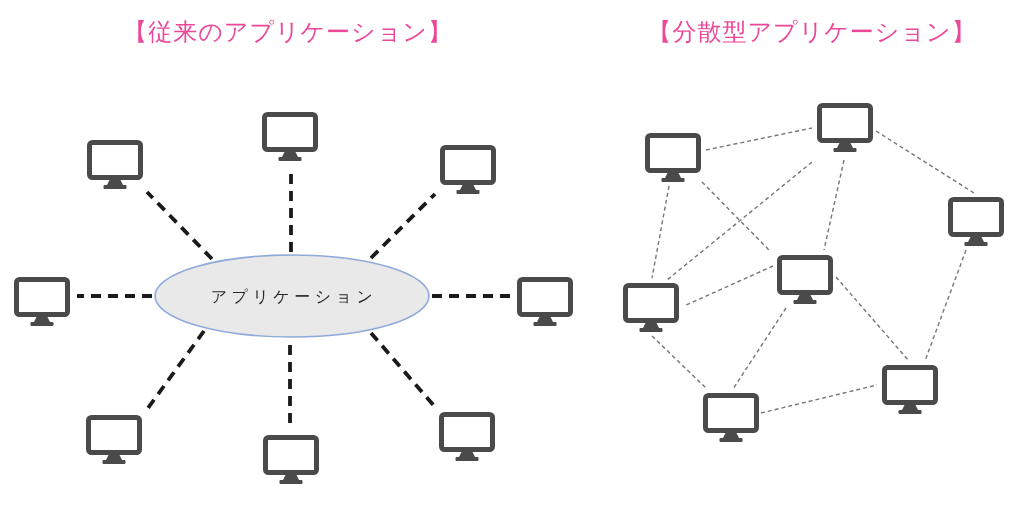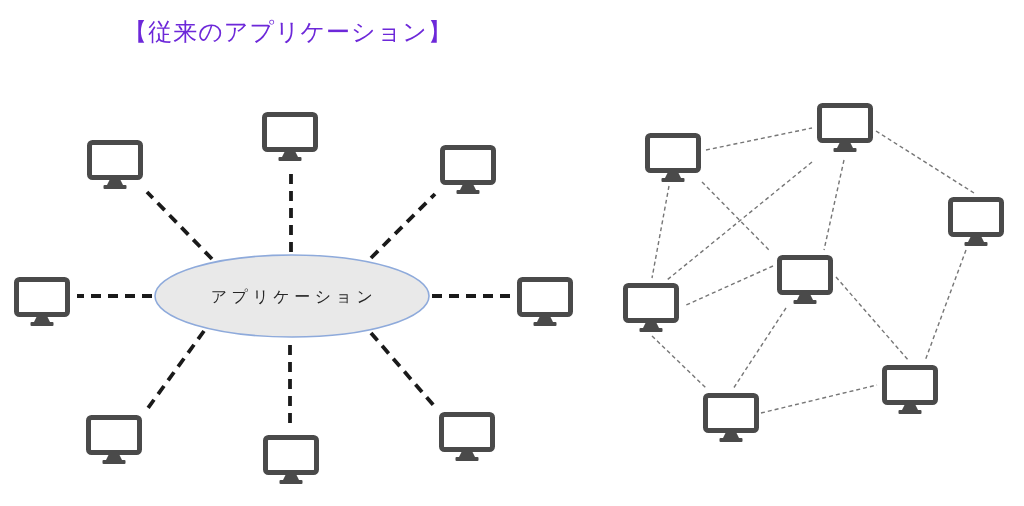--- a/index.html
+++ b/index.html
@@ -9,33 +9,34 @@
     height: 506px;
     background: #ffffff;
     overflow: hidden;
     font-family: "Liberation Sans", "DejaVu Sans", sans-serif;
   }
   .diagram-title {
     position: absolute;
     top: 16px;
     transform: translateX(-50%);
     font-size: 24px;
-    color: #6d28d9;
+    color: #ec4899;
     letter-spacing: 1px;
     white-space: nowrap;
   }
   .title-left  { left: 288px; }
   .title-right { left: 812px; }
   svg.diagram { position: absolute; left: 0; top: 0; }
 </style>
 </head>
 <body>
 
 <div class="canvas">
   <div class="diagram-title title-left">【従来のアプリケーション】</div>
+  <div class="diagram-title title-right">【分散型アプリケーション】</div>
   <svg id="diagram-svg" class="diagram" width="1024" height="506" viewBox="0 0 1024 506">
       <line x1="291" y1="252" x2="291" y2="170" stroke="#1a1a1a" stroke-width="3.8" stroke-dasharray="10 7"></line>
       <line x1="212" y1="259" x2="147" y2="192" stroke="#1a1a1a" stroke-width="3.8" stroke-dasharray="10 7"></line>
       <line x1="371" y1="258" x2="435" y2="194" stroke="#1a1a1a" stroke-width="3.8" stroke-dasharray="10 7"></line>
       <line x1="152" y1="296" x2="77" y2="296" stroke="#1a1a1a" stroke-width="3.8" stroke-dasharray="10 7"></line>
       <line x1="432" y1="296" x2="512" y2="296" stroke="#1a1a1a" stroke-width="3.8" stroke-dasharray="10 7"></line>
       <line x1="204" y1="331" x2="148" y2="408" stroke="#1a1a1a" stroke-width="3.8" stroke-dasharray="10 7"></line>
       <line x1="290" y1="345" x2="290" y2="430" stroke="#1a1a1a" stroke-width="3.8" stroke-dasharray="10 7"></line>
       <line x1="371" y1="333" x2="435" y2="407" stroke="#1a1a1a" stroke-width="3.8" stroke-dasharray="10 7"></line>
       <line x1="706" y1="150" x2="812" y2="128" stroke="#767676" stroke-width="1.4" stroke-dasharray="4 3"></line>

